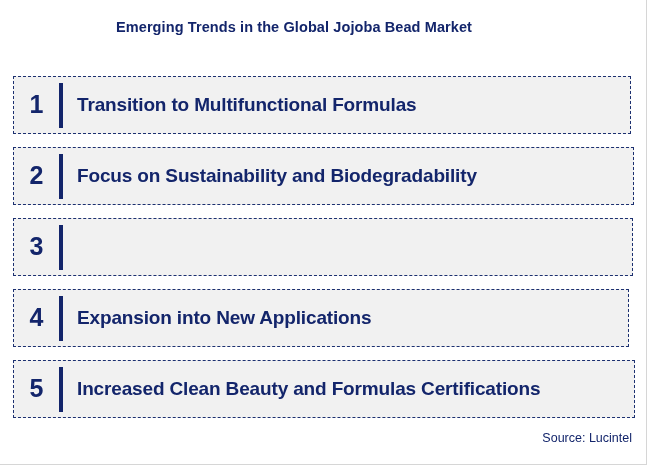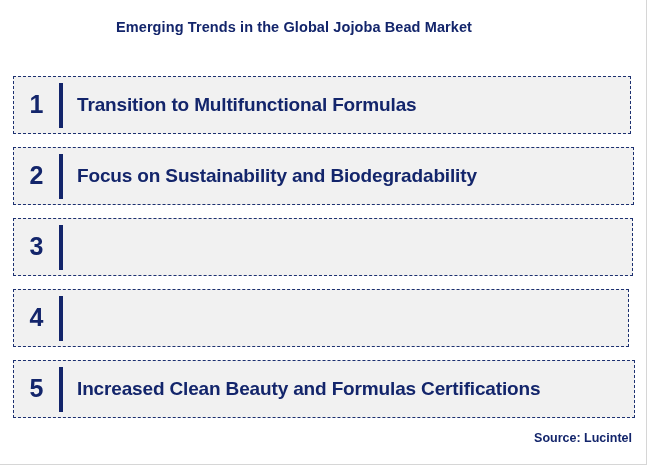--- a/index.html
+++ b/index.html
@@ -84,21 +84,21 @@
     letter-spacing: -0.15px;
     white-space: nowrap;
   }
 
   
   .source-note {
     position: absolute;
     right: 14px;
     top: 431px;
     font-size: 12.5px;
-    font-weight: bold;
+    font-weight: normal;
     color: #13256b;
     white-space: nowrap;
   }
 </style>
 </head>
 <body>
 
 <div class="chart-title">Emerging Trends in the Global Jojoba Bead Market</div>
 
 <div class="trend-list">
@@ -116,20 +116,21 @@
   </div>
 
   <div class="trend-row">
     <div class="trend-number">3</div>
     <div class="trend-divider"></div>
   </div>
 
   <div class="trend-row">
     <div class="trend-number">4</div>
     <div class="trend-divider"></div>
+    <div class="trend-label">Expansion into New Applications</div>
   </div>
 
   <div class="trend-row">
     <div class="trend-number">5</div>
     <div class="trend-divider"></div>
     <div class="trend-label">Increased Clean Beauty and Formulas Certifications</div>
   </div>
 
 </div>
 

